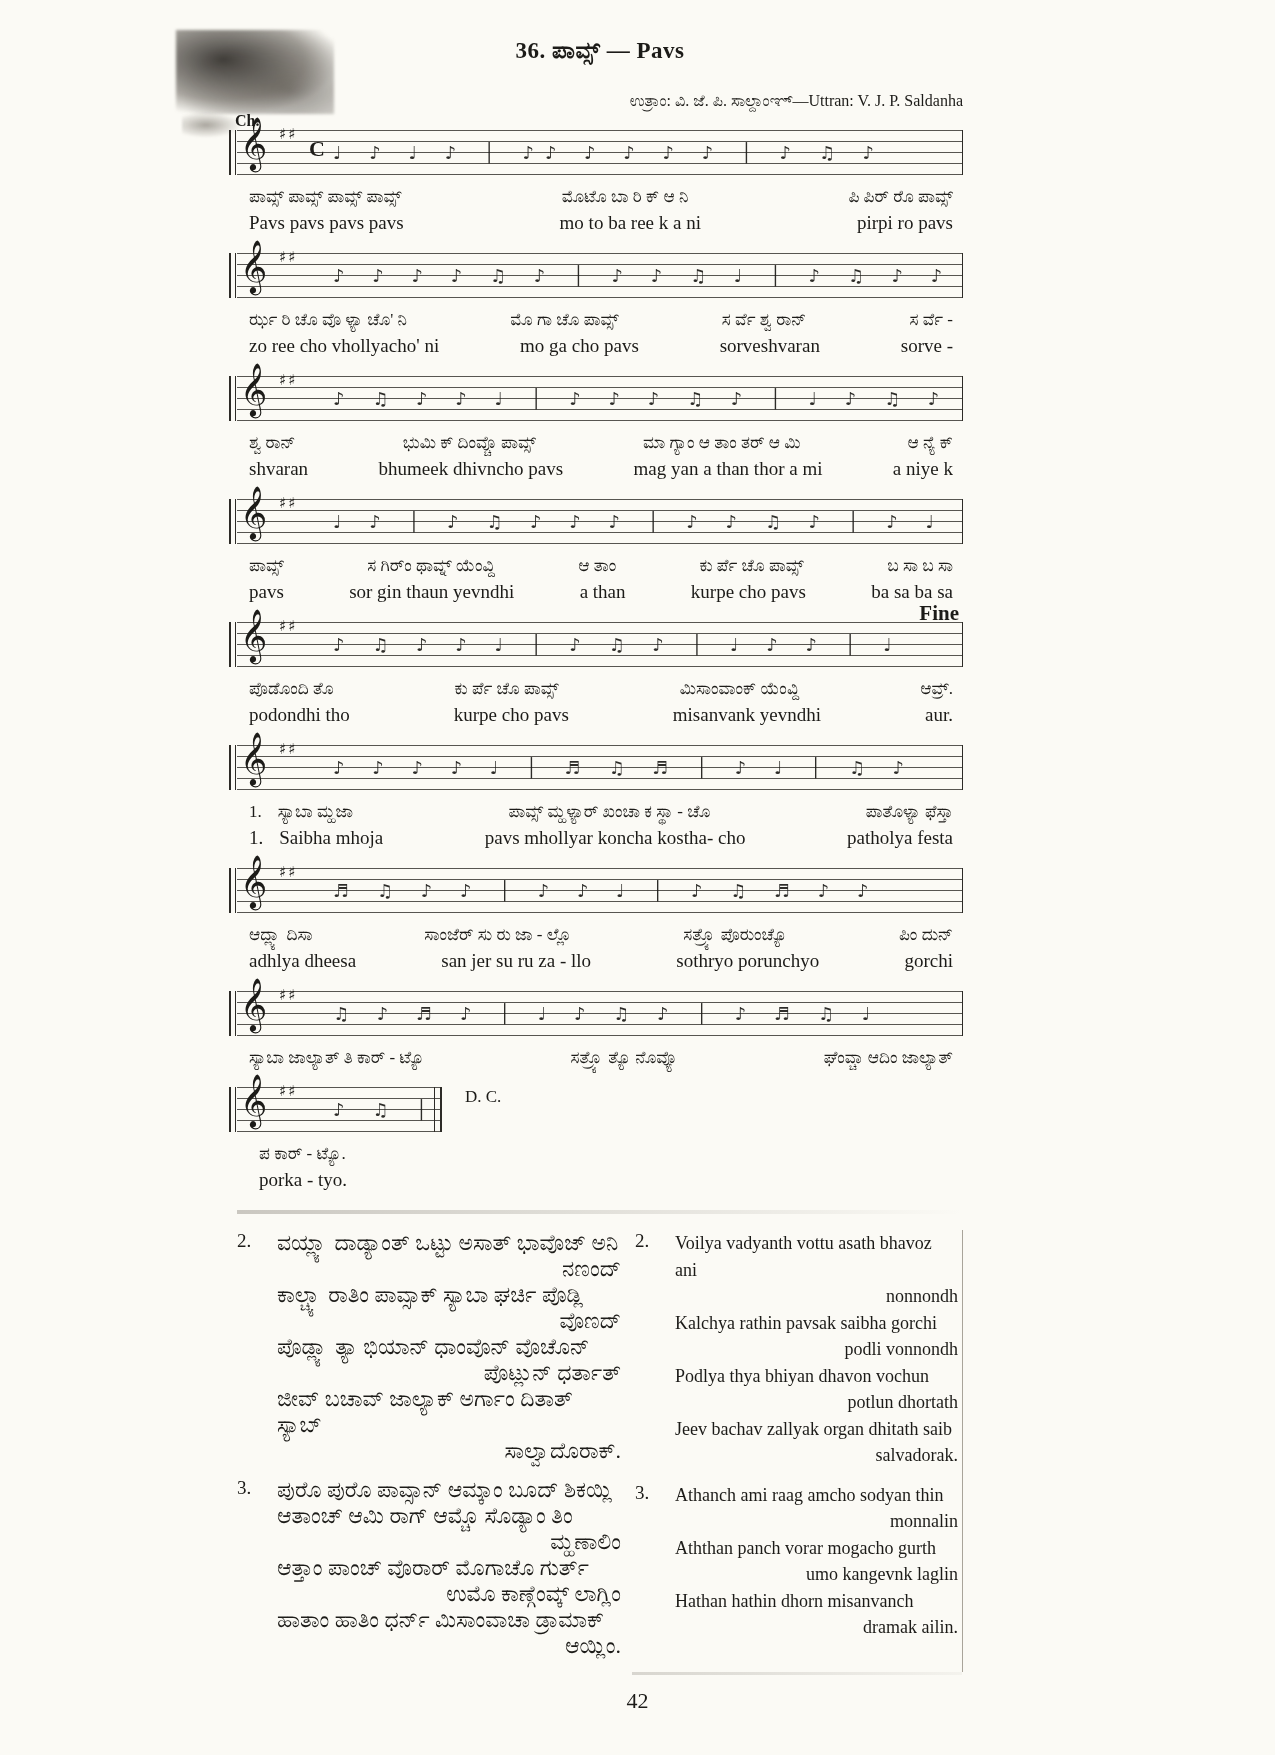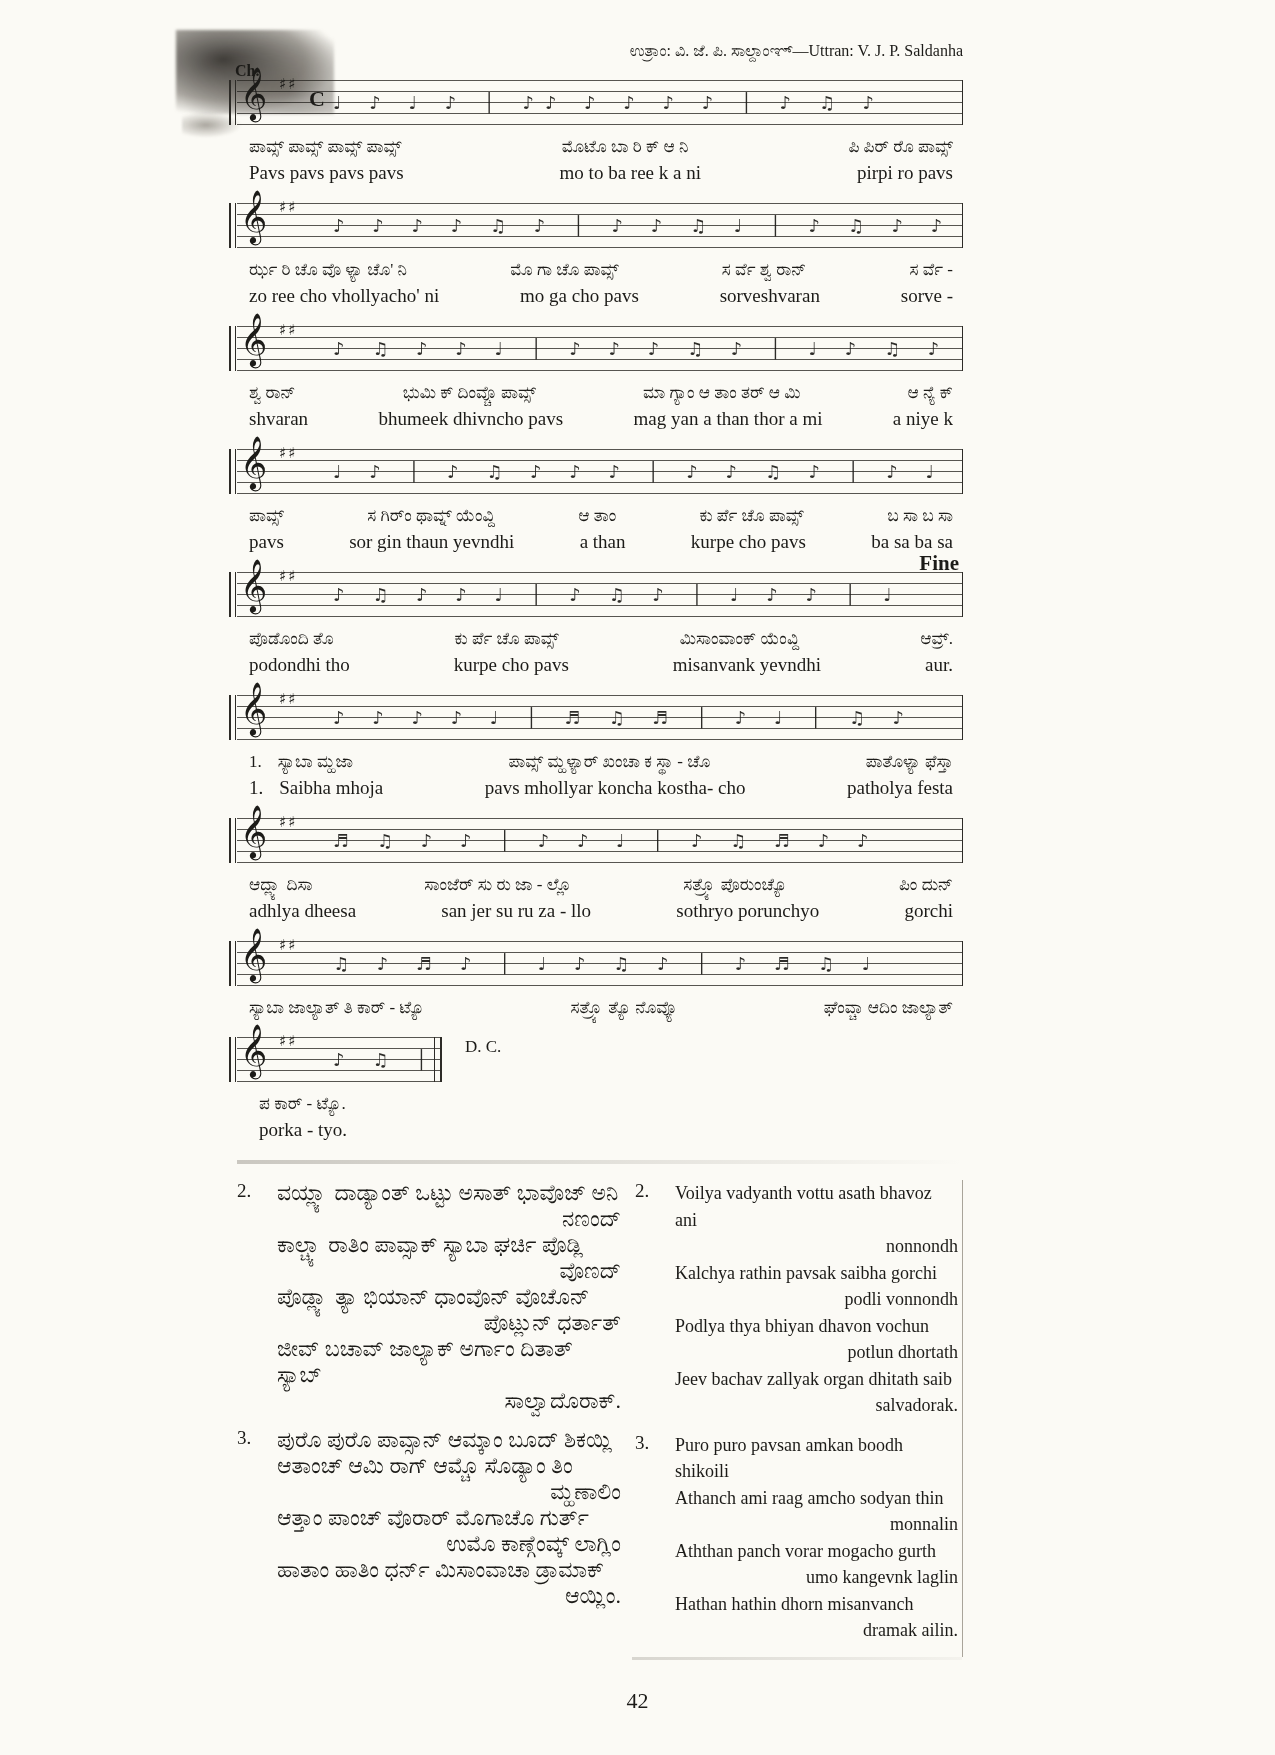--- a/index.html
+++ b/index.html
@@ -16,21 +16,21 @@
       radial-gradient(ellipse at 72% 72%, rgba(55,50,44,.55), transparent 68%);
     filter:blur(1.5px);
   }
   .blob2{
     position:absolute;left:182px;top:112px;width:60px;height:26px;
     background:radial-gradient(ellipse at 40% 50%, rgba(90,84,74,.5), transparent 70%);
     filter:blur(1px);
   }
   .content{position:absolute;left:237px;top:38px;width:726px;}
   .title{text-align:center;font-size:23px;font-weight:bold;letter-spacing:.5px;}
-  .attribution{text-align:right;font-size:16px;margin-top:4px;}
+  .attribution{text-align:right;font-size:16px;margin-top:28px;}
   .chorus{font-weight:bold;font-size:16px;height:18px;margin-top:2px;margin-left:-2px;}
 
   .system{margin-bottom:17px;position:relative;}
   .staff{
     position:relative;height:45px;margin-bottom:9px;
     background:repeating-linear-gradient(to bottom,
       rgba(40,38,34,.78) 0px, rgba(40,38,34,.78) 1px,
       transparent 1px, transparent 11px);
     background-size:100% 45px;background-repeat:no-repeat;
   }
@@ -74,20 +74,21 @@
   .pageno{position:absolute;left:0;right:0;top:1688px;text-align:center;font-size:22px;}
 </style>
 </head>
 <body>
 
 <div class="page">
   <div class="blob"></div>
   <div class="blob2"></div>
 
   <div class="content">
+    <div class="title">36.  ಪಾವ್ಸ್ — Pavs</div>
     <div class="attribution">ಉತ್ರಾಂ:  ವಿ. ಜೆ. ಪಿ. ಸಾಲ್ದಾಂಞ್—Uttran:  V. J. P. Saldanha</div>
     <div class="chorus">Ch.</div>
 
     <div class="system">
       <div class="staff">
         <span class="clef">𝄞</span>
         <span class="keysig">♯♯</span>
         <span class="timesig">C</span>
         <span class="notes">♩ ♪ ♩ ♪ │ ♪♪ ♪ ♪ ♪ ♪ │ ♪ ♫ ♪</span>
       </div>
@@ -299,21 +300,20 @@
             <div class="vline r">podli vonnondh</div>
             <div class="vline">Podlya thya bhiyan dhavon vochun</div>
             <div class="vline r">potlun dhortath</div>
             <div class="vline">Jeev bachav zallyak organ dhitath saib</div>
             <div class="vline r">salvadorak.</div>
           </div>
         </div>
         <div class="verse">
           <div class="vnum">3.</div>
           <div class="vbody">
-            <div class="vline">Puro puro pavsan amkan boodh shikoili</div>
             <div class="vline">Athanch ami raag amcho sodyan thin</div>
             <div class="vline r">monnalin</div>
             <div class="vline">Aththan panch vorar mogacho gurth</div>
             <div class="vline r">umo kangevnk laglin</div>
             <div class="vline">Hathan hathin dhorn misanvanch</div>
             <div class="vline r">dramak ailin.</div>
           </div>
         </div>
       </div>
     </div>

